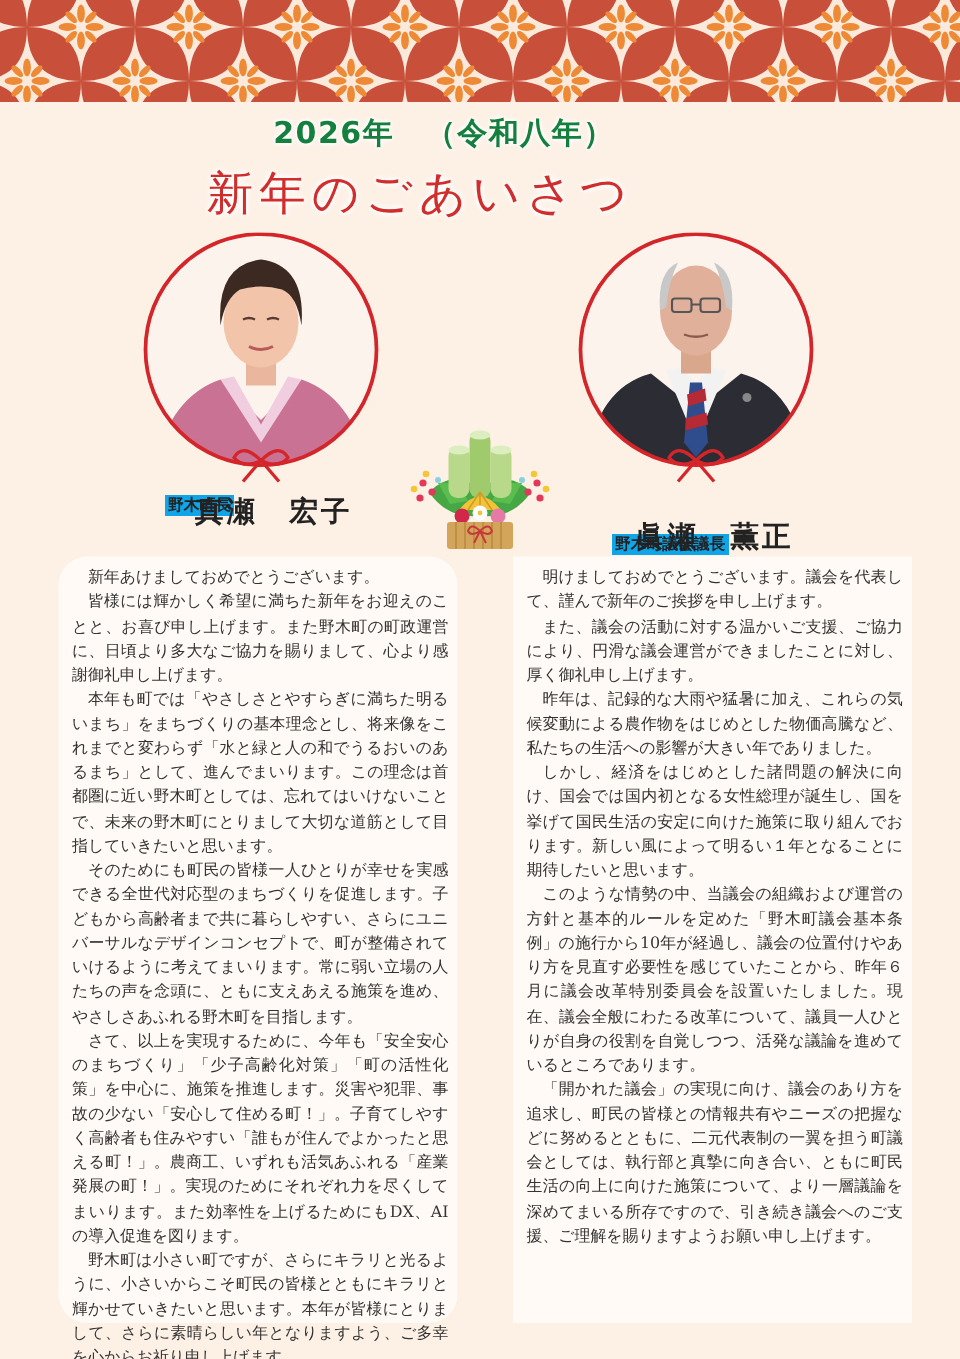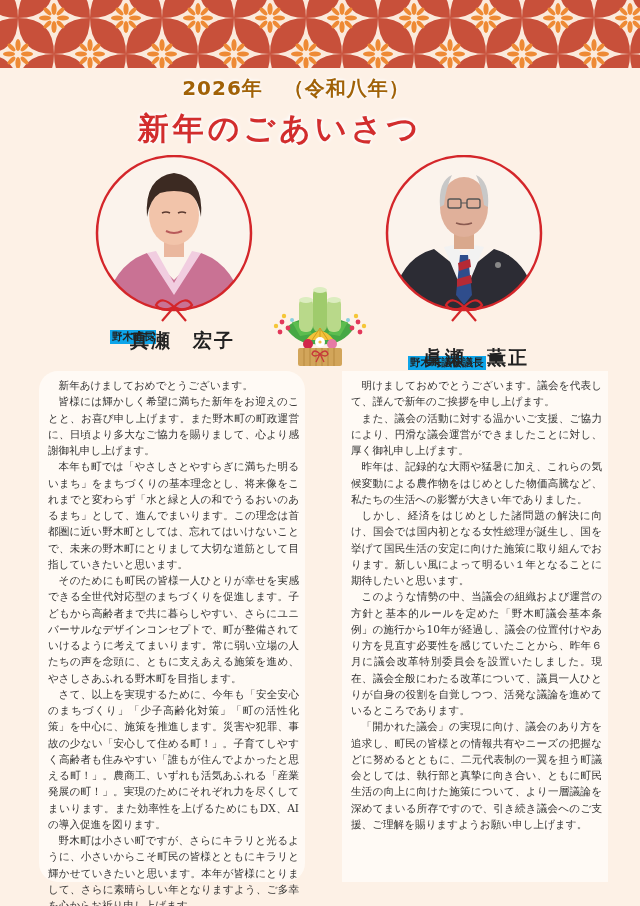--- a/index.html
+++ b/index.html
@@ -13,28 +13,28 @@
   }
   .pattern-band {
     position: absolute; left: 0; top: 0; width: 640px; height: 68px;
     background: #fbeadc;
     overflow: hidden;
   }
   .pattern-band svg { display: block; }
   .year-heading {
     position: absolute; left: 0; top: 75px; width: 592px; text-align: center;
     font-family: "DejaVu Sans", "Liberation Sans", sans-serif;
-    font-size: 20px; font-weight: bold; color: #a16207;
+    font-size: 20px; font-weight: bold; color: #15803d;
     letter-spacing: 1px;
     text-shadow: 0 0 3px #fff, 0 0 3px #fff, 0 0 4px #fff;
   }
   .main-title {
     position: absolute; left: 0; top: 108px; width: 560px; text-align: center;
     font-family: "DejaVu Sans", "Liberation Sans", sans-serif;
-    font-size: 31px; font-weight: bold; color: #d22d2d;
+    font-size: 31px; font-weight: normal; color: #d22d2d;
     letter-spacing: 4px;
     text-shadow: 0 0 3px #fff, 0 0 4px #fff, 0 0 5px #fff;
   }
   .portrait {
     position: absolute; width: 164px; height: 156px;
   }
   .portrait-left { left: 92px; top: 155px; }
   .portrait-right { left: 382px; top: 155px; }
   .portrait svg { display: block; }
   .kadomatsu { position: absolute; left: 272px; top: 282px; width: 96px; height: 86px; }

